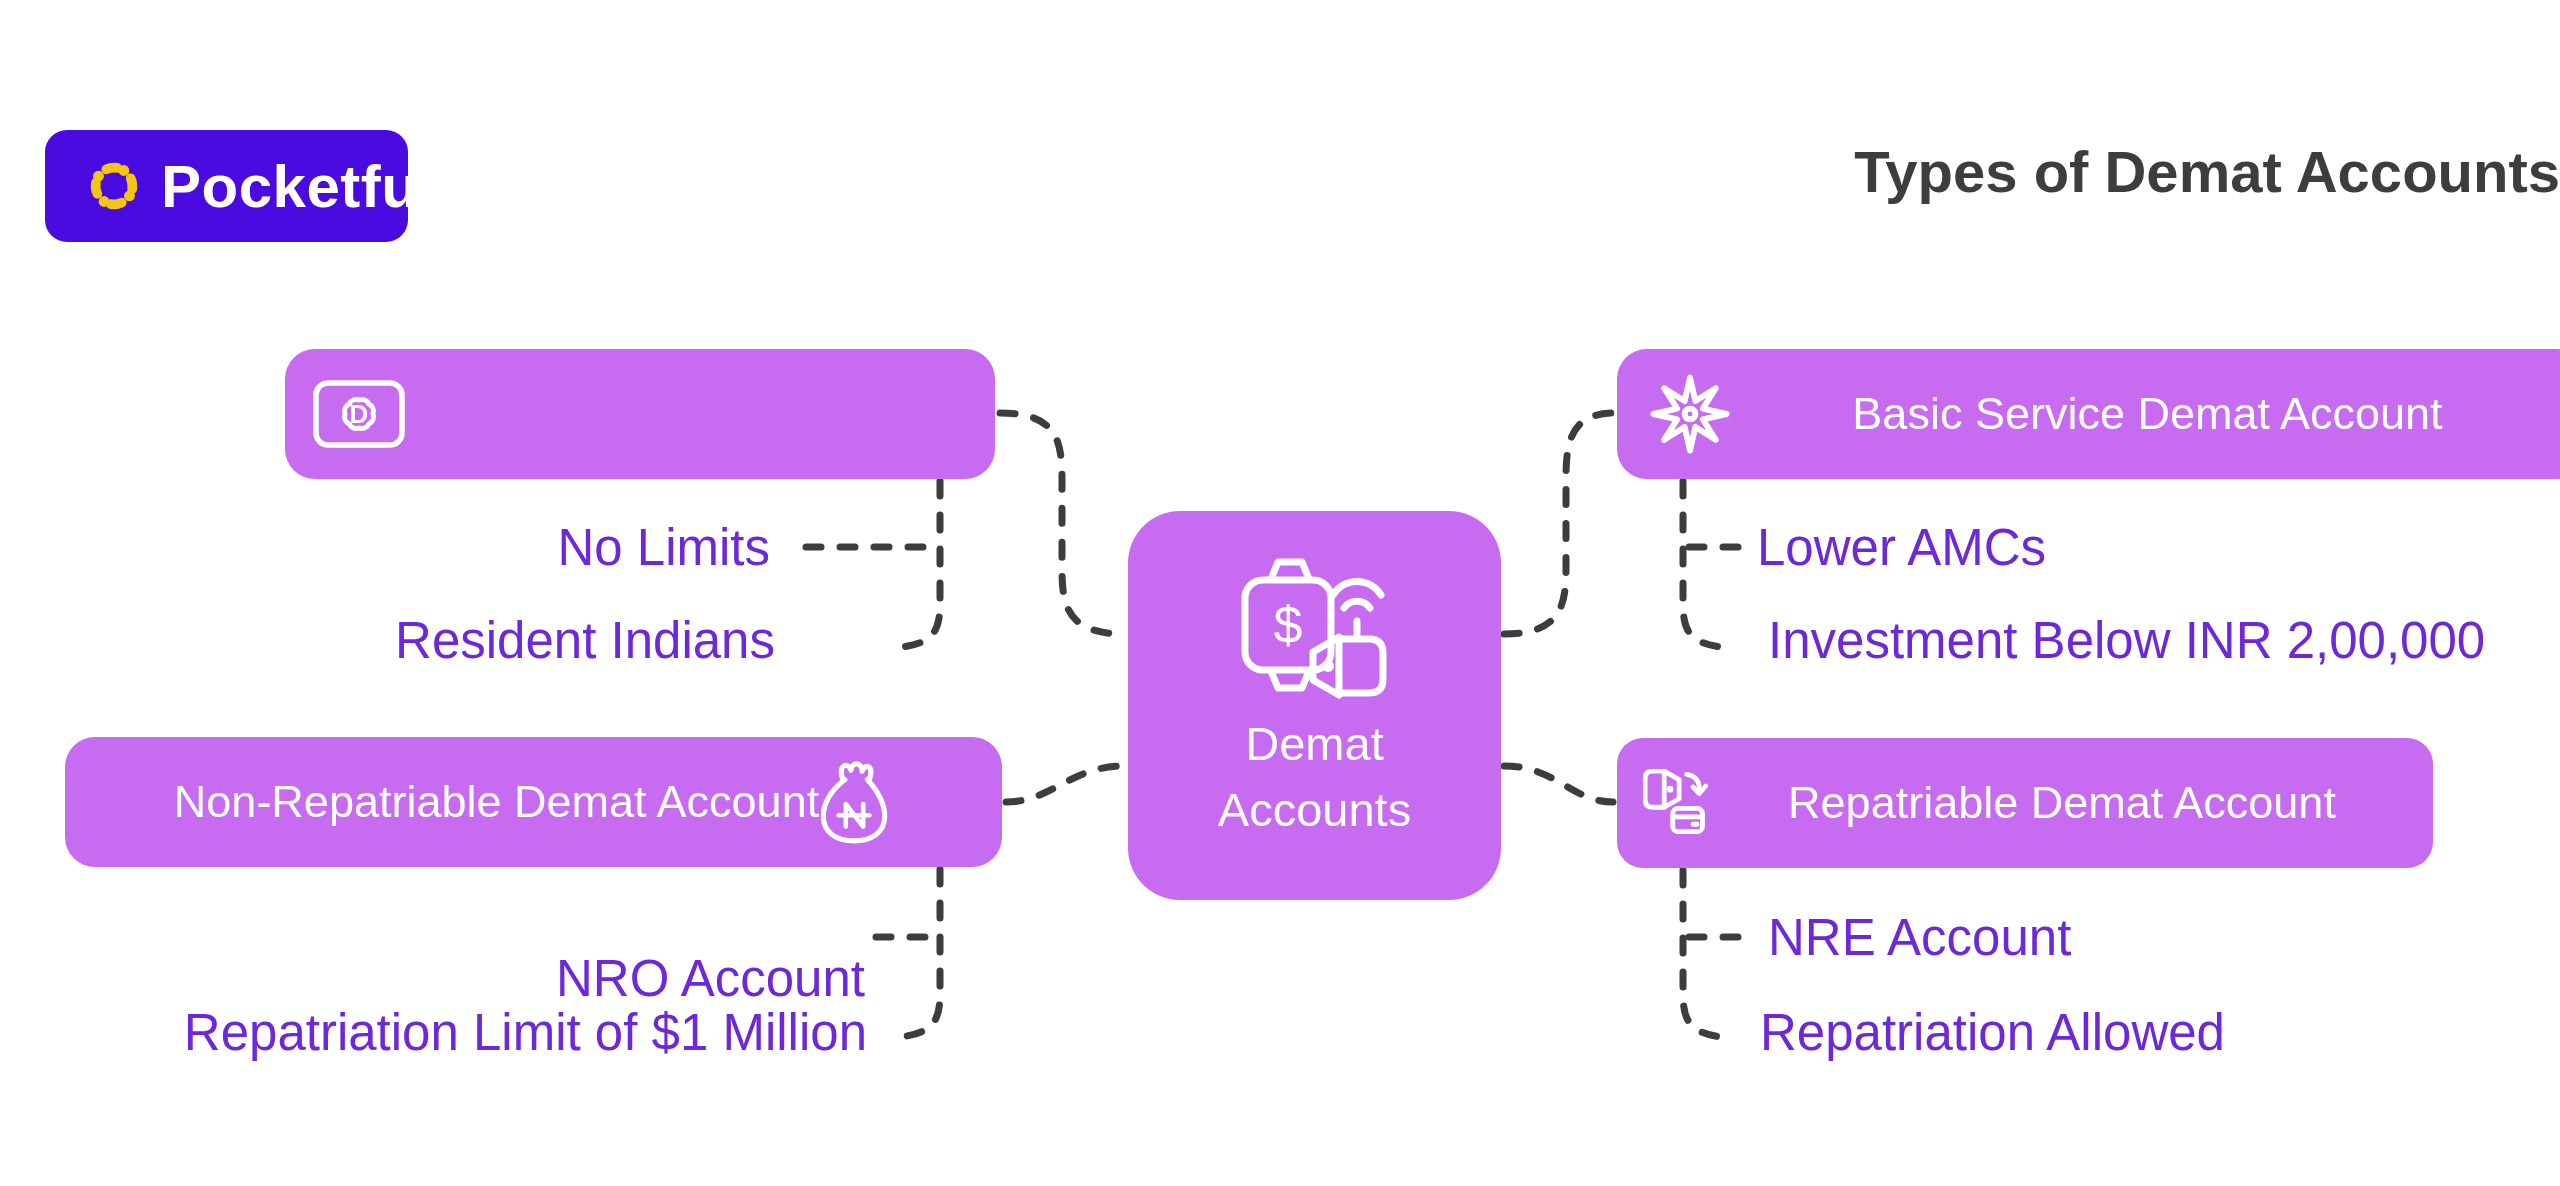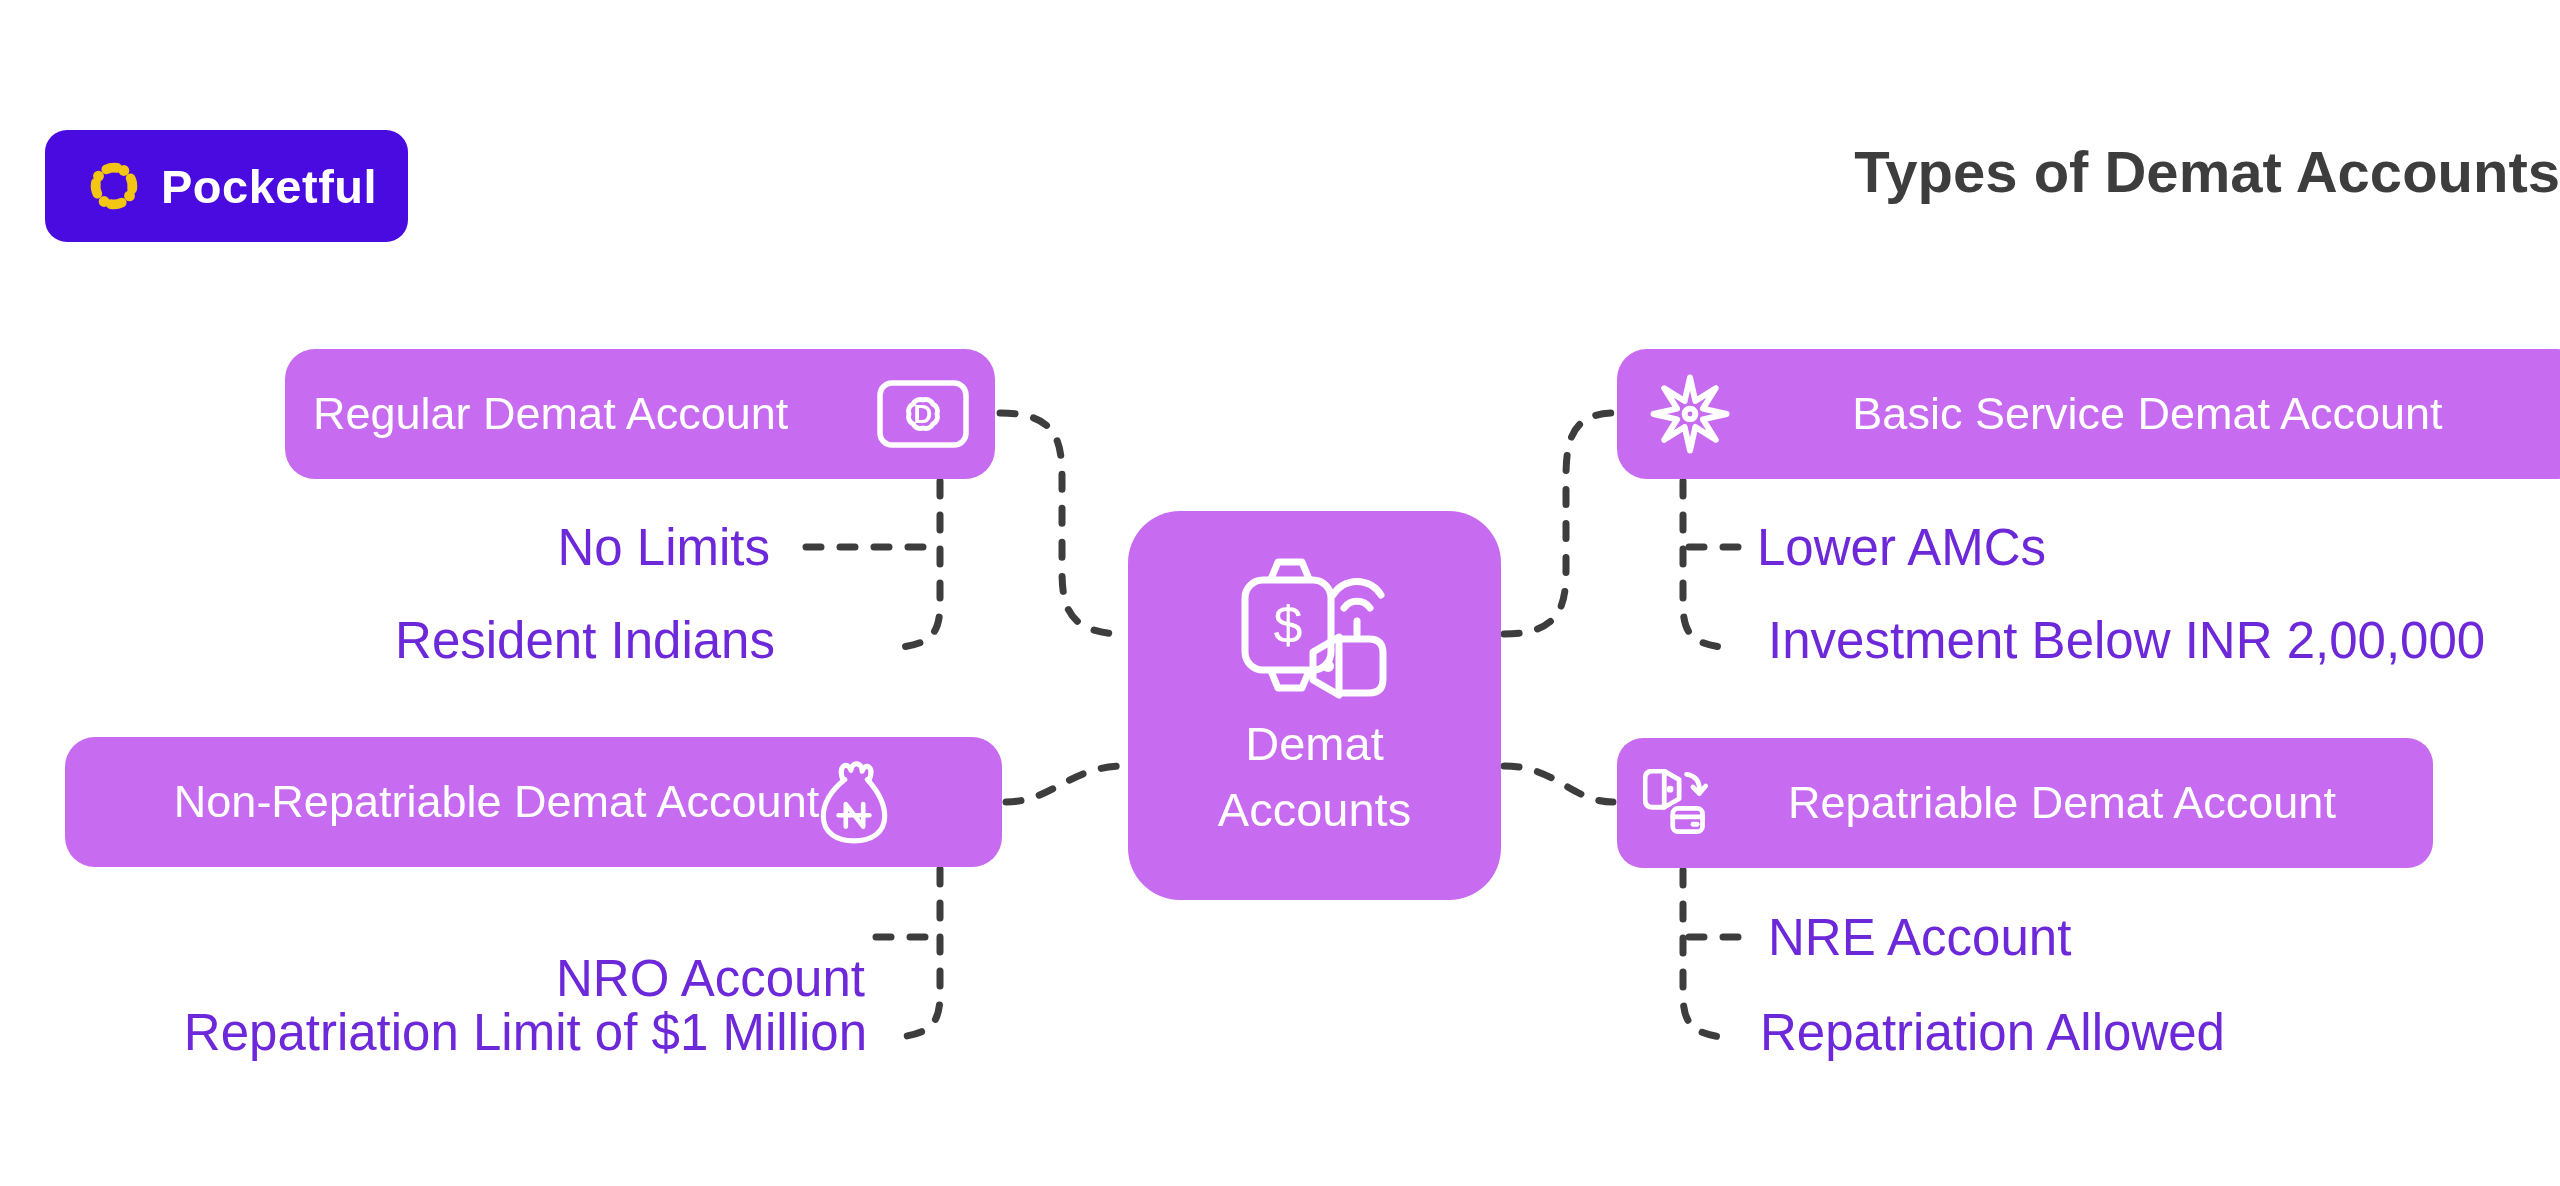--- a/index.html
+++ b/index.html
@@ -5,21 +5,21 @@
   html,body{margin:0;padding:0;background:#ffffff;}
   .canvas{
     position:relative;width:2560px;height:1186px;overflow:hidden;background:#ffffff;
     font-family:"Liberation Sans",sans-serif;
   }
   .logo{
     position:absolute;left:45px;top:130px;width:363px;height:112px;
     background:#4A0BE1;border-radius:22px;display:flex;align-items:center;
     padding-left:38px;box-sizing:border-box;gap:16px;
   }
-  .logo .brand{color:#ffffff;font-size:47px;font-weight:bold;letter-spacing:0.5px;}
+  .logo .brand{color:#ffffff;font-size:60px;font-weight:bold;letter-spacing:0.5px;}
   .page-title{
     position:absolute;left:0;top:138px;width:2560px;text-align:right;
     font-size:58px;font-weight:bold;color:#3d3d3d;
   }
   svg.connectors{position:absolute;left:0;top:0;z-index:0;}
   .node{
     position:absolute;background:#C76BF1;color:#ffffff;display:flex;align-items:center;
     box-sizing:border-box;z-index:1;font-weight:500;
   }
   .node .lbl{font-size:45px;white-space:nowrap;}
@@ -94,21 +94,20 @@
       <path d="M 104 84 L 78 99 L 78 127 L 104 142 Z"></path>
       <circle cx="93" cy="113" r="6" fill="#ffffff" stroke="none"></circle>
     </svg>
     <div class="c-lbl">
       <div>Demat</div>
       <div>Accounts</div>
     </div>
   </div>
 
   <div class="node branch n-regular">
-    <span class="lbl">Regular Demat Account</span>
     <svg class="icon" width="92" height="68" viewBox="0 0 92 68" fill="none" stroke="#ffffff" stroke-width="5.5" stroke-linecap="round" stroke-linejoin="round">
       <rect x="3" y="3" width="86" height="62" rx="12"></rect>
       <path d="M60,34 A8 8 0 0 1 55.9,43.9 A8 8 0 0 1 46,48 A8 8 0 0 1 36.1,43.9 A8 8 0 0 1 32,34 A8 8 0 0 1 36.1,24.1 A8 8 0 0 1 46,20 A8 8 0 0 1 55.9,24.1 A8 8 0 0 1 60,34 Z" stroke-width="5"></path>
       <text x="46" y="43" font-size="26" font-weight="bold" text-anchor="middle" fill="#ffffff" stroke="none" font-family="Liberation Sans, sans-serif">D</text>
     </svg>
   </div>
 
   <div class="node branch n-basic">
     <svg class="icon" width="86" height="86" viewBox="0 0 80 80" fill="none" stroke="#ffffff" stroke-width="5.5" stroke-linejoin="round">
       <polygon points="40,6 45,28 64,16 52,35 74,40 52,45 64,64 45,52 40,74 35,52 16,64 28,45 6,40 28,35 16,16 35,28"></polygon>

